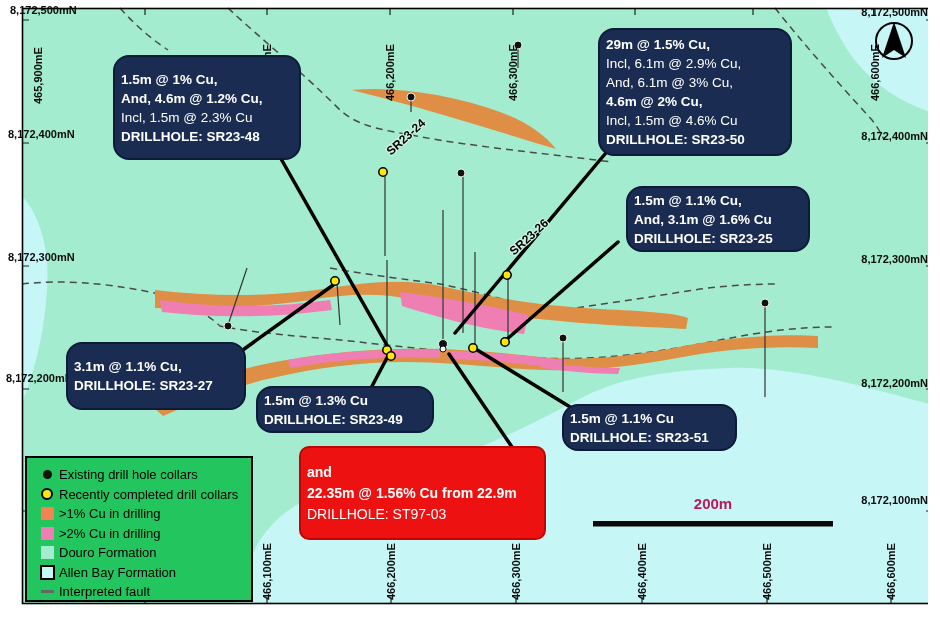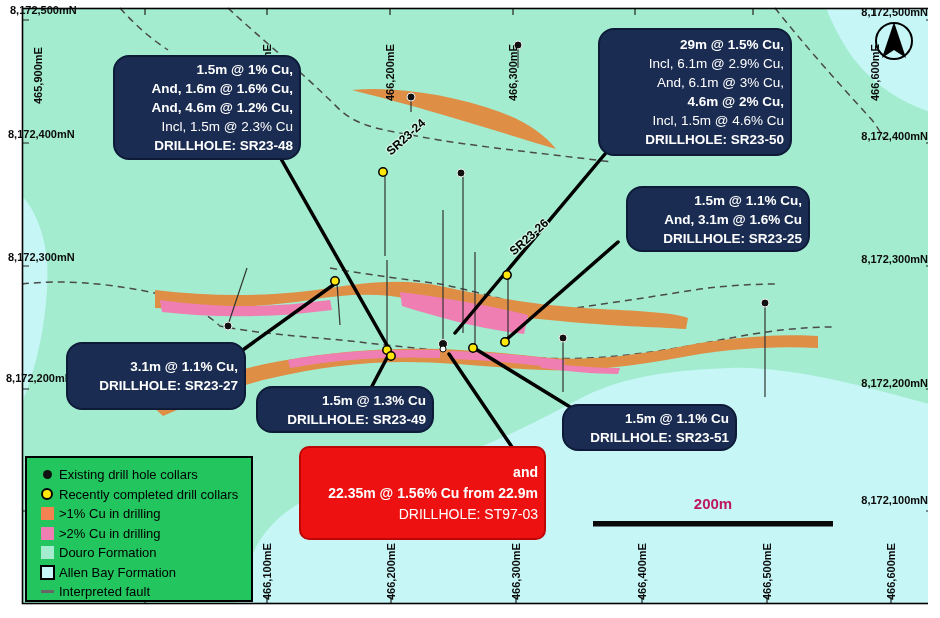--- a/index.html
+++ b/index.html
@@ -7,21 +7,21 @@
         font-family:"Liberation Sans",sans-serif;}
   #mapsvg{position:absolute;left:0;top:0;}
 
   
   .gl{position:absolute;font-size:11px;font-weight:bold;color:#0b0b0b;white-space:nowrap;}
   .gl.r{width:80px;text-align:right;}
   .glv{transform-origin:0 0;transform:rotate(-90deg);}
 
   
   .co{position:absolute;background:#1a2c52;border:2px solid #0d1b38;border-radius:16px;
-      color:#fff;text-align:right;display:flex;flex-direction:column;justify-content:center;
+      color:#fff;text-align:left;display:flex;flex-direction:column;justify-content:center;
       font-size:13.5px;line-height:19px;padding:3px 6px;box-sizing:border-box;}
   .co .b{font-weight:bold;}
   .co.red{background:#ee1111;border-color:#bf0606;border-radius:10px;font-size:14px;line-height:21px;}
 
   
   .holelbl{position:absolute;font-size:12px;font-weight:bold;color:#000;white-space:nowrap;
            transform-origin:0 100%;
            text-shadow:-1px -1px 0 #cdf3e3,1px -1px 0 #cdf3e3,-1px 1px 0 #cdf3e3,1px 1px 0 #cdf3e3;}
 
   
@@ -169,21 +169,20 @@
 <span class="gl glv" style="left:510px;top:600px">466,300mE</span>
 <span class="gl glv" style="left:636px;top:600px">466,400mE</span>
 <span class="gl glv" style="left:761px;top:600px">466,500mE</span>
 <span class="gl glv" style="left:885px;top:600px">466,600mE</span>
 
 <span class="holelbl" style="left:393px;top:144px;transform:rotate(-42deg)">SR23-24</span>
 <span class="holelbl" style="left:516px;top:244px;transform:rotate(-42deg)">SR23-26</span>
 
 <div class="co" style="left:113px;top:55px;width:188px;height:105px">
   <div class="b">1.5m @ 1% Cu,</div>
-  <div class="b">And, 1.6m @ 1.6% Cu,</div>
   <div class="b">And, 4.6m @ 1.2% Cu,</div>
   <div>Incl, 1.5m @ 2.3% Cu</div>
   <div class="b">DRILLHOLE: SR23-48</div>
 </div>
 
 <div class="co" style="left:598px;top:28px;width:194px;height:128px">
   <div class="b">29m @ 1.5% Cu,</div>
   <div>Incl, 6.1m @ 2.9% Cu,</div>
   <div>And, 6.1m @ 3% Cu,</div>
   <div class="b">4.6m @ 2% Cu,</div>

